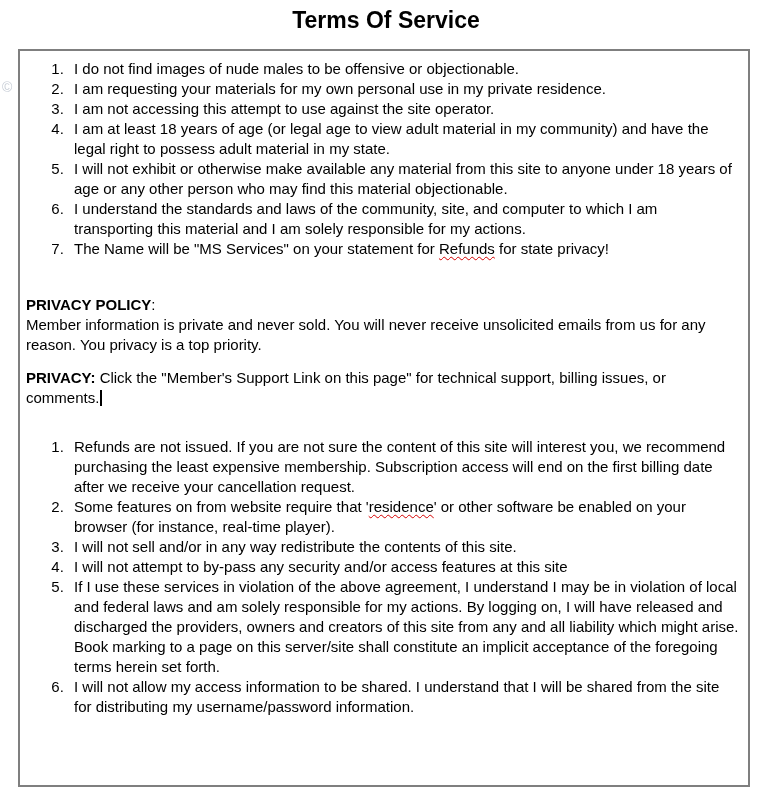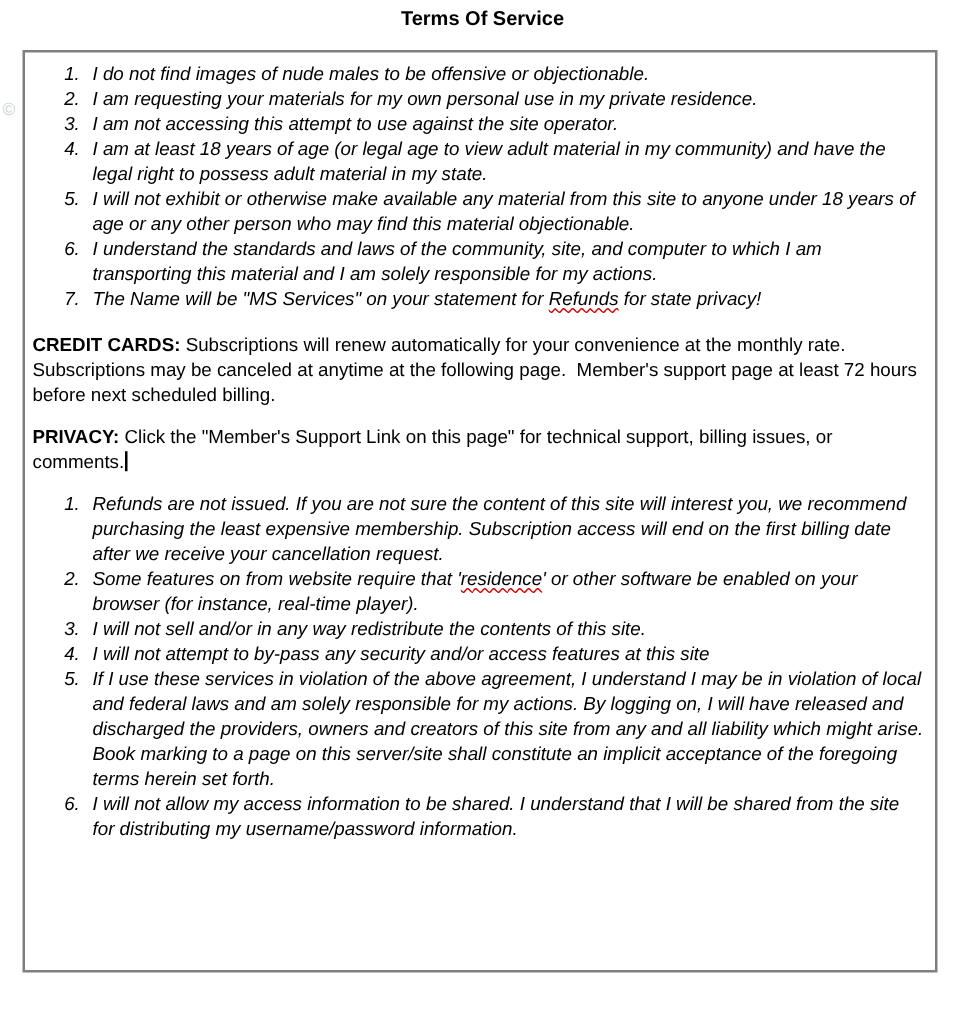--- a/index.html
+++ b/index.html
@@ -7,21 +7,21 @@
     padding: 0;
     background: #ffffff;
     width: 772px;
     height: 807px;
     font-family: "Liberation Sans", sans-serif;
     color: #000000;
     overflow: hidden;
   }
   .page-title {
     text-align: center;
-    font-size: 16px;
+    font-size: 23px;
     font-weight: bold;
     margin: 7px 0 15px 0;
     letter-spacing: 0px;
   }
   .terms-box {
     position: relative;
     box-sizing: border-box;
     margin-left: 18px;
     width: 732px;
     min-height: 738px;
@@ -30,24 +30,23 @@
     padding: 8px 8px 6px 6px;
     font-size: 15px;
     line-height: 20px;
   }
   .terms-box ol {
     margin: 0;
     padding-left: 42px;
   }
   .terms-box ol li {
     padding-left: 6px;
-    font-style: italic;
   }
   ol.agreement-list { margin-bottom: 17px; }
-  ol.rules-list { margin-top: 14px; }
+  ol.rules-list { margin-top: 29px; }
   .terms-box p { margin: 0; }
   p.credit-cards { margin-top: 0; }
   p.privacy-policy { margin-top: 36px; }
   p.contact { margin-top: 13px; }
   .pre { white-space: pre-wrap; }
   .sq {
     text-decoration: underline wavy #d40000;
     text-decoration-thickness: 1px;
     text-underline-offset: 2px;
     text-decoration-skip-ink: none;
@@ -84,25 +83,22 @@
   <ol class="agreement-list">
     <li>I do not find images of nude males to be offensive or objectionable.</li>
     <li>I am requesting your materials for my own personal use in my private residence.</li>
     <li>I am not accessing this attempt to use against the site operator.</li>
     <li>I am at least 18 years of age (or legal age to view adult material in my community) and have the legal right to possess adult material in my state.</li>
     <li>I will not exhibit or otherwise make available any material from this site to anyone under 18 years of age or any other person who may find this material objectionable.</li>
     <li>I understand the standards and laws of the community, site, and computer to which I am transporting this material and I am solely responsible for my actions.</li>
     <li><span>The Name will be "MS Services" on your statement for </span><span class="sq">Refunds</span><span> for state privacy!</span></li>
   </ol>
 
-  <p class="credit-cards">
-    <b>CREDIT CARDS:</b>
-    <span class="pre">Subscriptions will renew automatically for your convenience at the monthly rate. Subscriptions may be canceled at anytime at the following page.  Member's support page at least 72 hours before next scheduled billing.</span>
-  </p>
 
+  <p class="privacy-policy"><b>PRIVACY POLICY</b><span>:</span><br><span>Member information is private and never sold. You will never receive unsolicited emails from us for any reason. You privacy is a top priority.</span></p>
 
   <p class="contact">
     <b>PRIVACY:</b>
     <span>Click the "Member's Support Link on this page" for technical support, billing issues, or comments.</span><span class="caret"></span>
   </p>
 
   <ol class="rules-list">
     <li>Refunds are not issued. If you are not sure the content of this site will interest you, we recommend purchasing the least expensive membership. Subscription access will end on the first billing date after we receive your cancellation request.</li>
     <li><span>Some features on from website require that '</span><span class="sq">residence</span><span>' or other software be enabled on your browser (for instance, real-time player).</span></li>
     <li>I will not sell and/or in any way redistribute the contents of this site.</li>

